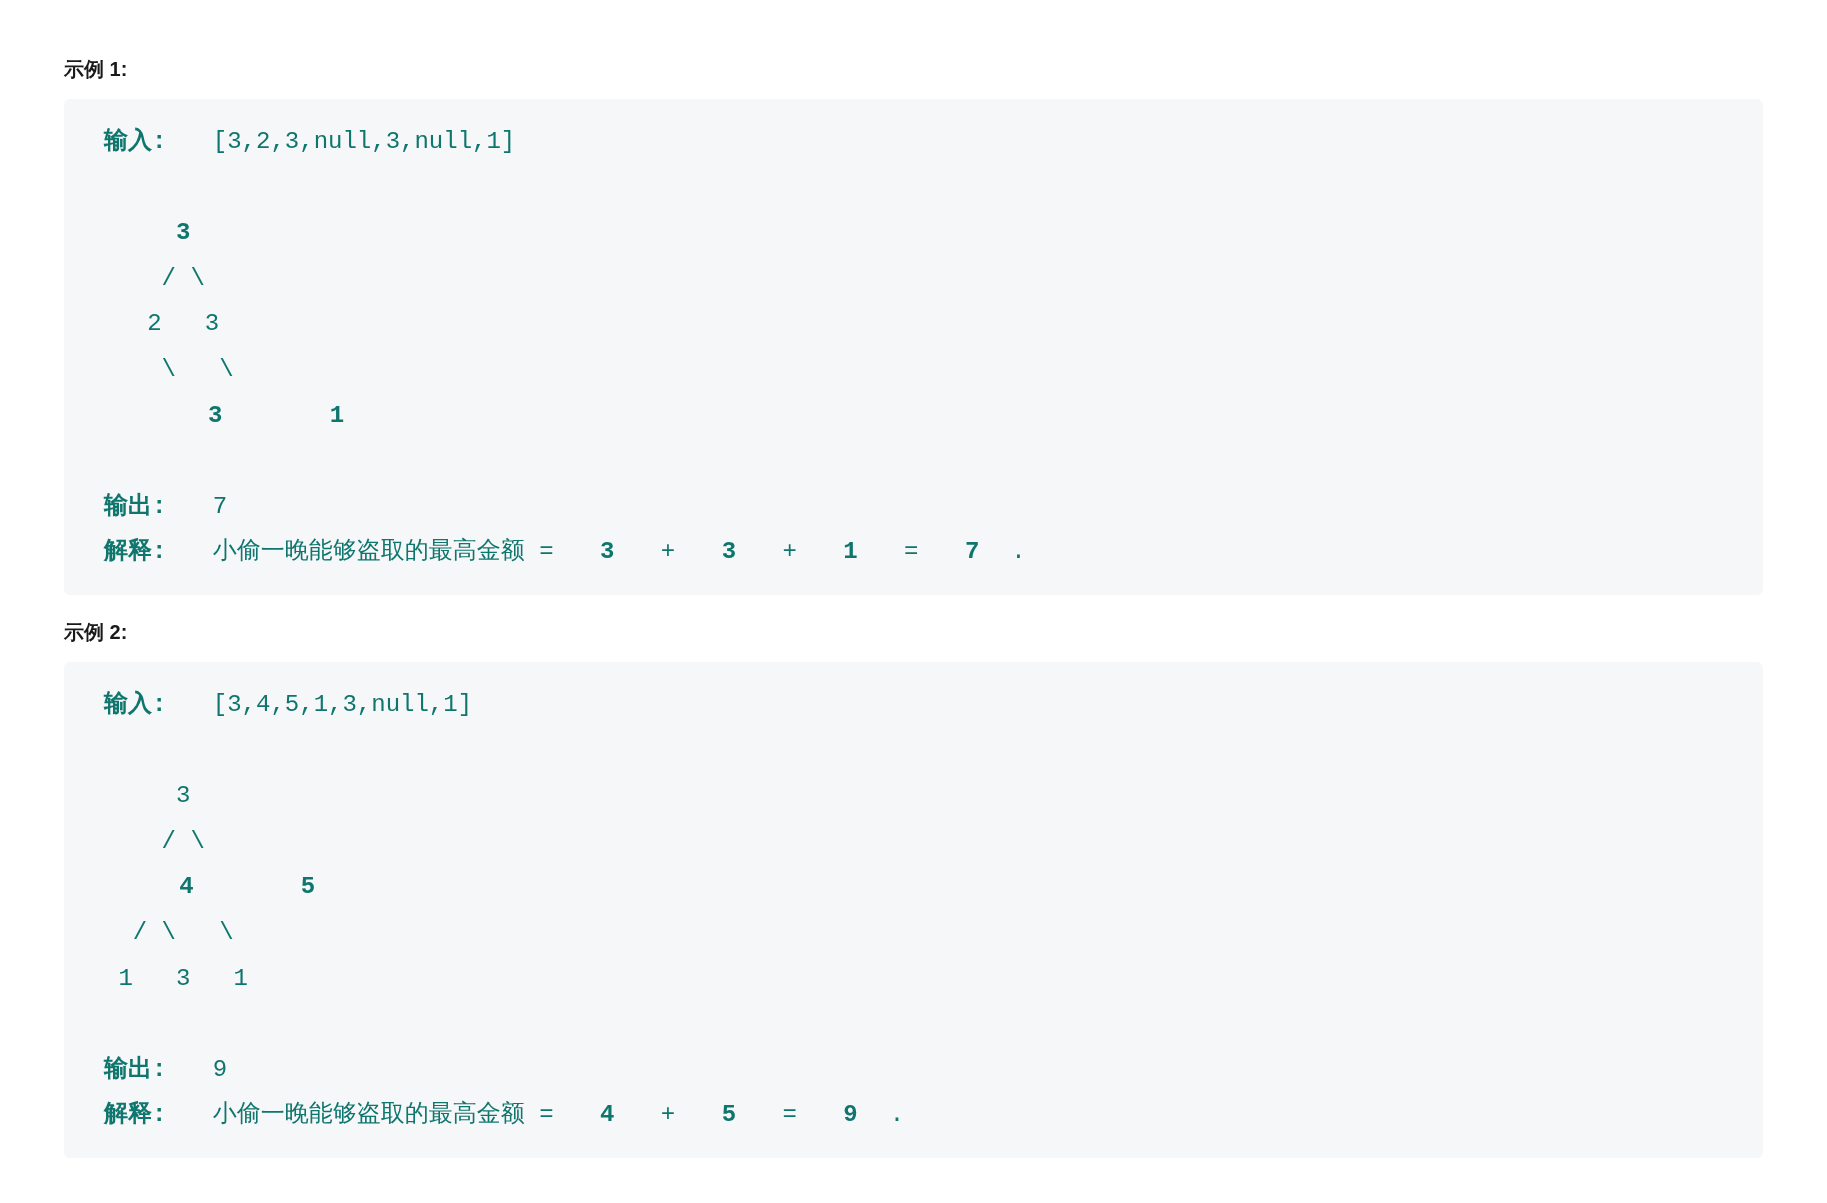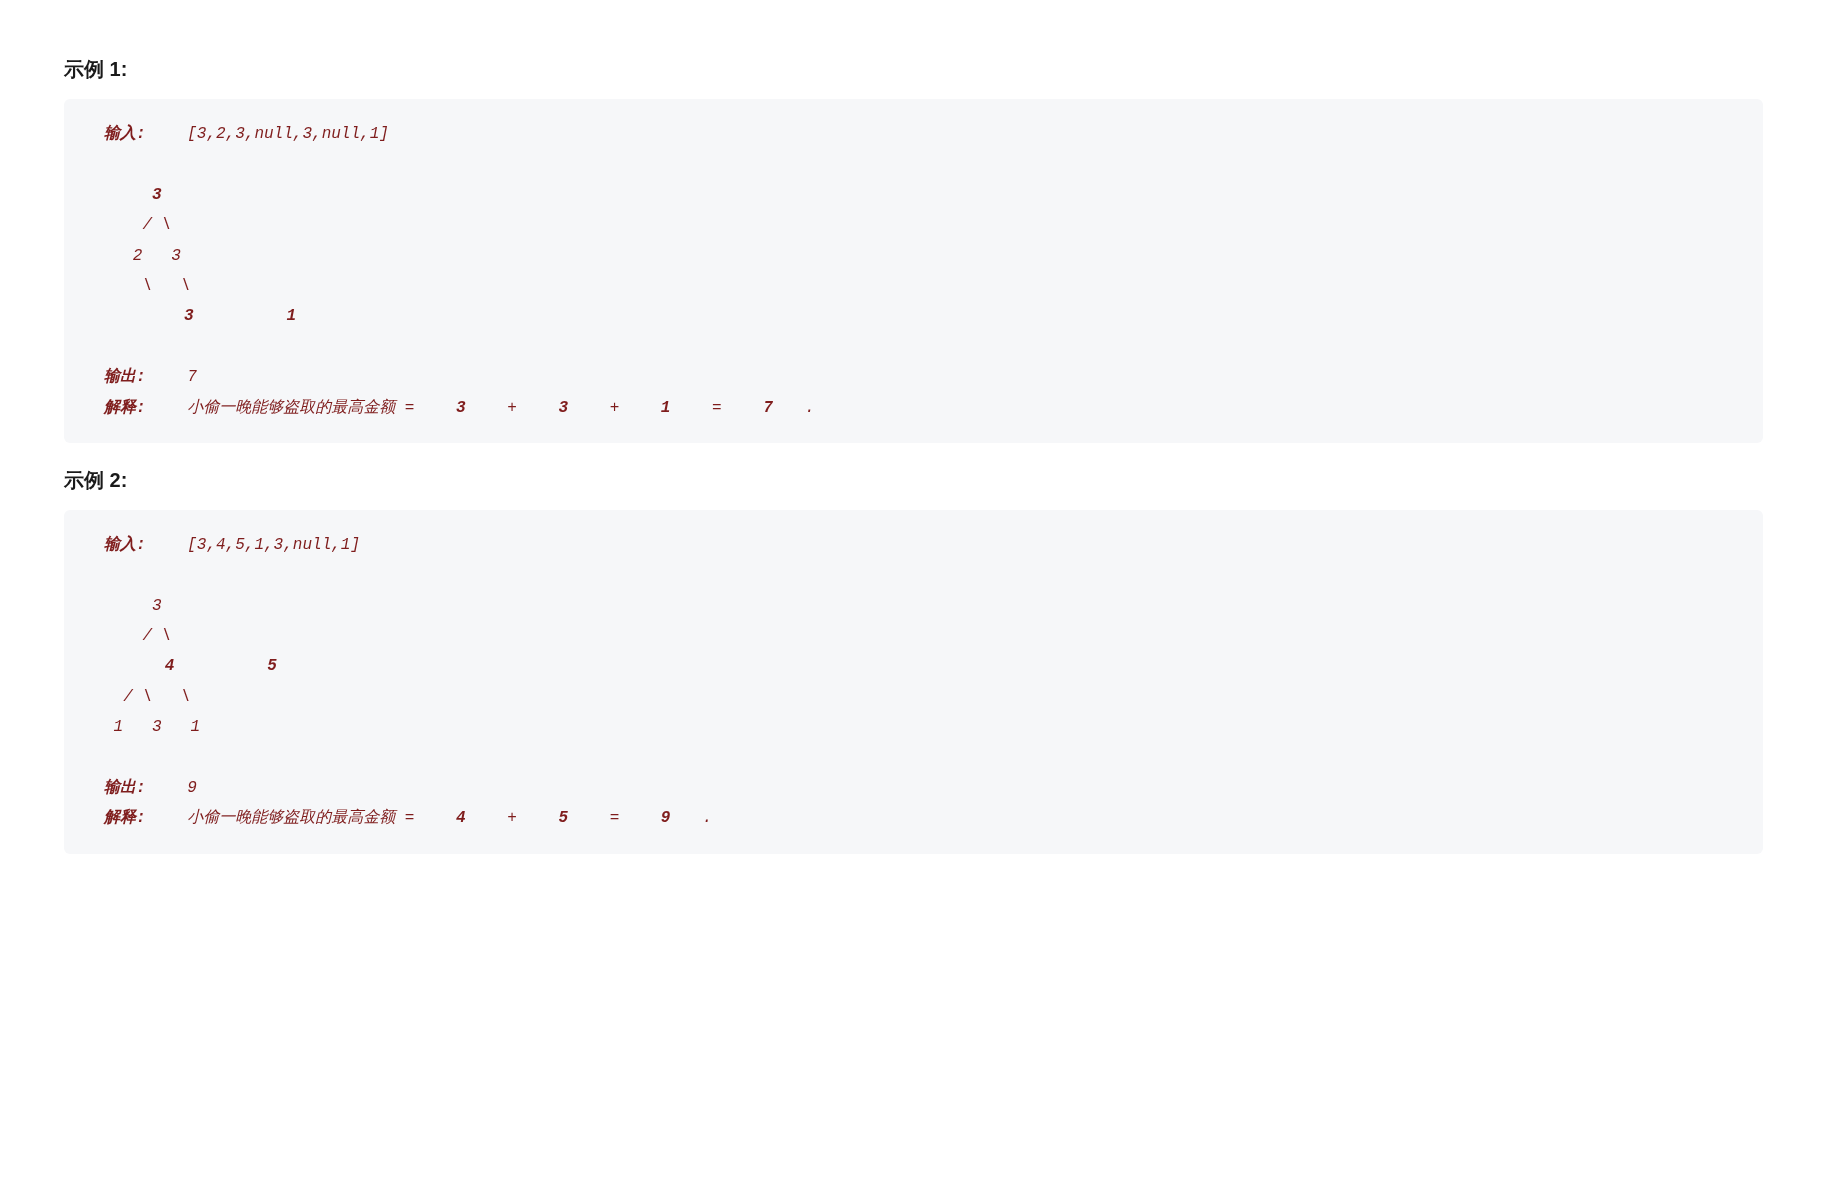--- a/index.html
+++ b/index.html
@@ -18,27 +18,26 @@
       font-size: 20px;
       color: #1a1a1a;
       margin-bottom: 16px;
       margin-top: 8px;
     }
     .code-block {
       background: #f6f7f9;
       border-radius: 6px;
       padding: 20px 24px;
       font-family: "SFMono-Regular", Consolas, "Liberation Mono", Menlo, monospace;
-      font-size: 16px;
+      font-size: 24px;
       line-height: 1.9;
-      color: #7f1d1d;
+      color: #0f766e;
       white-space: pre;
       overflow-x: auto;
       margin-bottom: 24px;
-      font-style: italic;
     }
     .code-block .bold {
       font-weight: 700;
     }
     .label {
       font-weight: 700;
     }
   </style>
 </head>
 <body>

